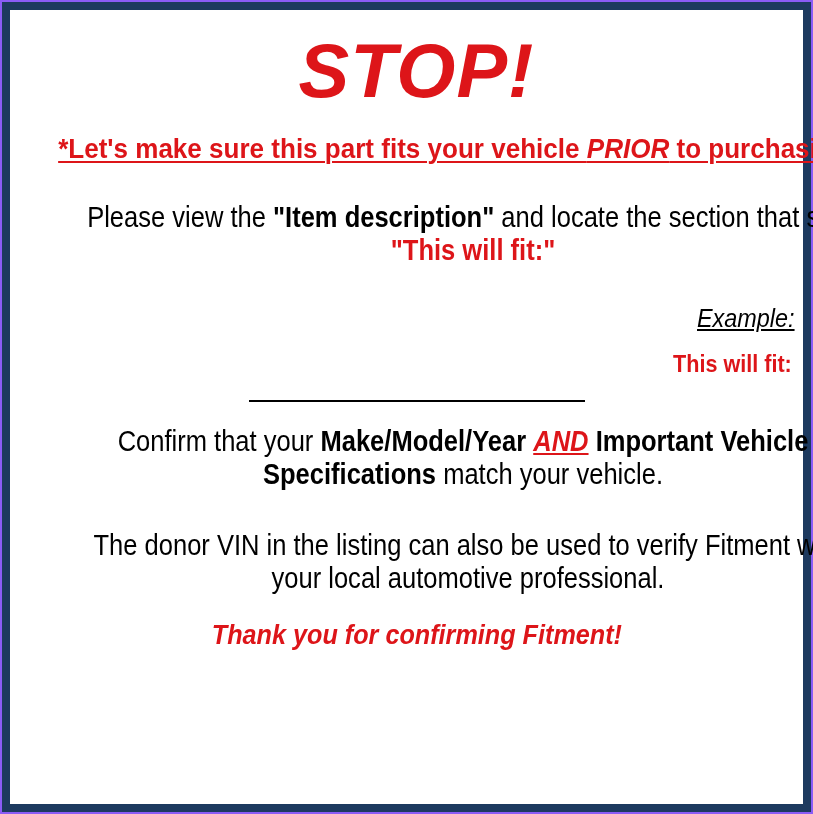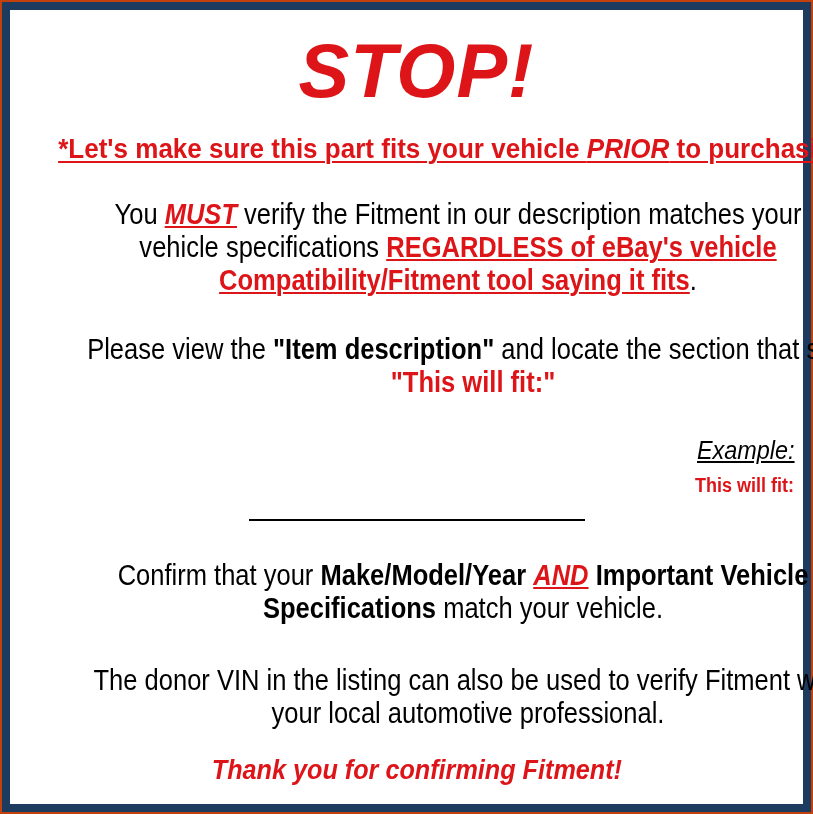--- a/index.html
+++ b/index.html
@@ -9,21 +9,21 @@
     background: #ffffff;
   }
   body {
     font-family: "Liberation Sans", "DejaVu Sans", sans-serif;
   }
 
   #page {
     position: relative;
     width: 813px;
     height: 814px;
-    background: #c2410c;
+    background: #8b5cf6;
     overflow: hidden;
     box-sizing: border-box;
   }
 
   
   #frame {
     position: absolute;
     left: 2px;
     top: 2px;
     width: 809px;
@@ -106,24 +106,24 @@
     font-size: 26px;
     font-style: italic;
     text-decoration: underline;
     text-underline-offset: 2px;
     color: #000000;
     display: inline-block;
     transform: scaleX(0.9);
     transform-origin: left top;
   }
   #this-will-fit {
-    font-size: 20px;
-    font-weight: bold;
-    color: #dd1519;
-    margin-top: 8px;
+    font-size: 24px;
+    font-weight: bold;
+    color: #dd1519;
+    margin-top: 16px;
     display: block;
   }
   #this-will-fit .wrap {
     display: inline-block;
     transform: scaleX(0.9);
     transform-origin: left top;
   }
   #spec-line {
     font-size: 24px;
     font-weight: bold;
@@ -138,21 +138,21 @@
     transform-origin: left top;
   }
 
   #divider {
     width: 336px;
     height: 2px;
     background: #000000;
     margin: 22px auto 0 auto;
   }
 
-  #p3 { margin-top: 38px; width: 100%; }
+  #p3 { margin-top: 23px; width: 100%; }
   #p3 .wrap { width: 870px; }
 
   #p4 { margin-top: 38px; width: 100%; }
   #p4 .wrap { width: 880px; }
 
   #thanks {
     margin-top: 24px;
     font-size: 28px;
     font-weight: bold;
     font-style: italic;
@@ -187,23 +187,20 @@
 <div id="page">
   <div id="frame">
     <div id="content">
 
       <div id="stop">STOP!</div>
 
       <div id="subtitle">
         <span class="inner"><span>*Let's make sure this part fits your vehicle </span><span class="i">PRIOR</span><span> to purchasing*</span></span>
       </div>
 
-      <div id="p1" class="para">
-        <span class="wrap"><span>You </span><span class="u-red-i">MUST</span><span> verify the Fitment in our description matches your vehicle specifications </span><span class="u-red">REGARDLESS of eBay's vehicle Compatibility/Fitment tool saying it fits</span><span>.</span></span>
-      </div>
 
       <div id="p2" class="para">
         <span class="wrap"><span>Please view the </span><span class="b">"Item description"</span><span> and locate the section that says </span><span class="b red">"This will fit:"</span></span>
       </div>
 
       <div id="example-block">
         <span id="example-label">Example:</span>
         <span id="this-will-fit"><span class="wrap">This will fit:</span></span>
       </div>
 

